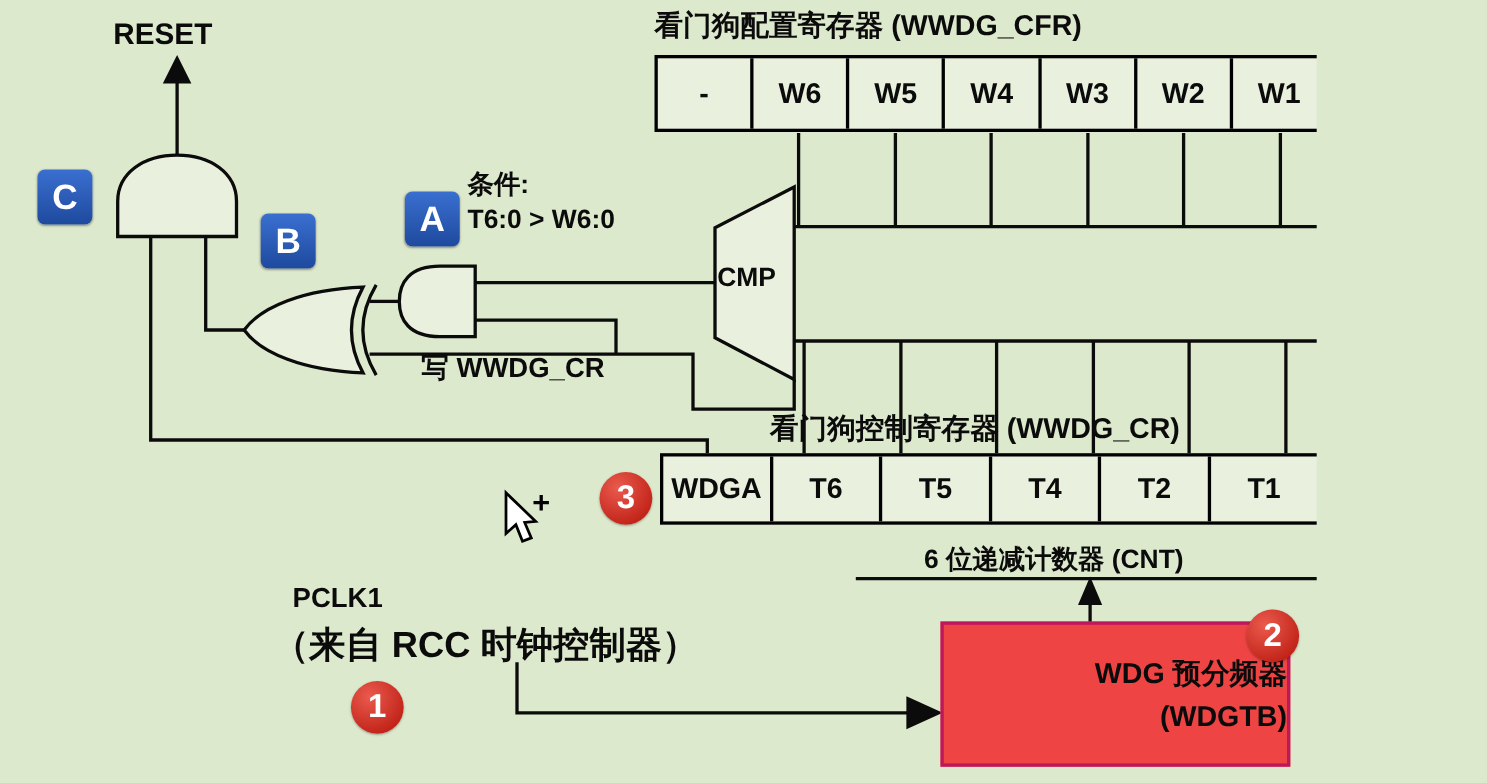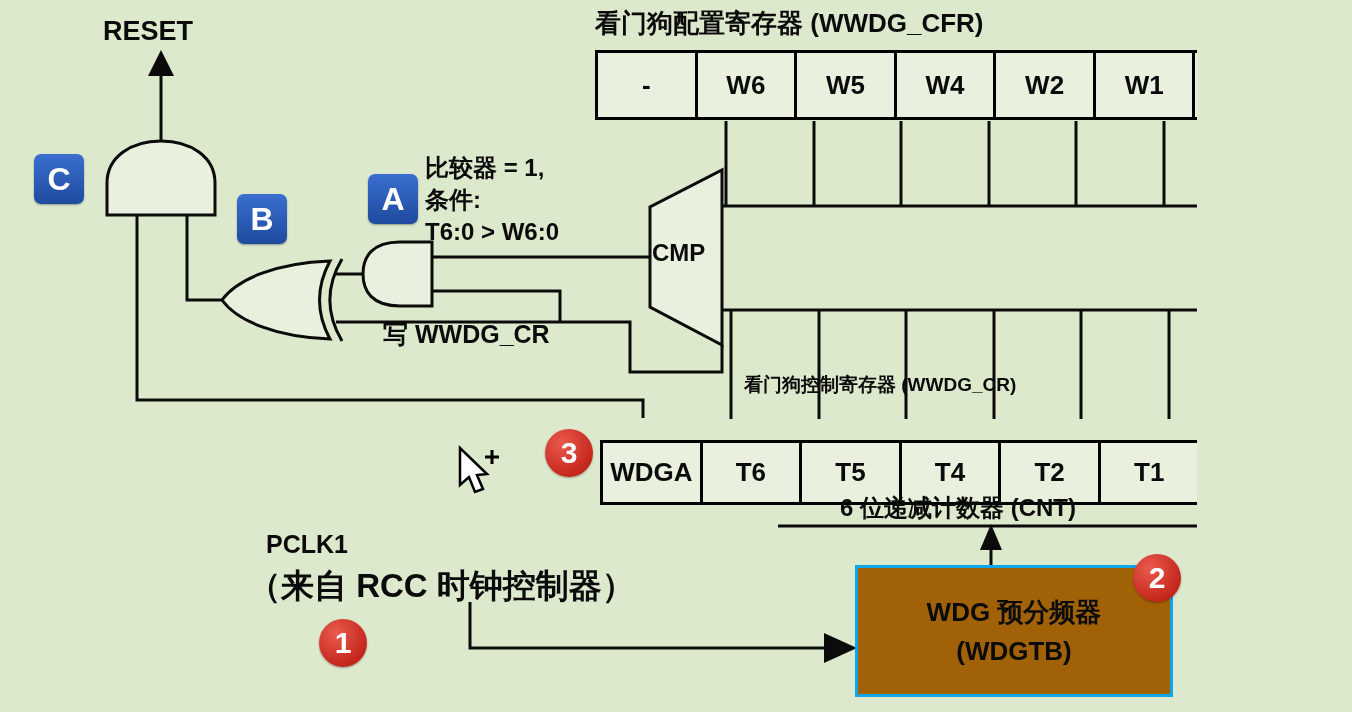--- a/index.html
+++ b/index.html
@@ -17,22 +17,22 @@
         font-weight:700;font-size:26px;border-right:3px solid #000}
   .cell:last-child{border-right:none}
   .badge{position:absolute;display:flex;align-items:center;justify-content:center;
          color:#fff;font-weight:700;z-index:5}
   .badge.blue{width:50px;height:50px;border-radius:7px;font-size:32px;
               background:linear-gradient(#3a6fd0,#1e4a9e);box-shadow:0 1px 2px rgba(0,0,0,.35)}
   .badge.red{width:48px;height:48px;border-radius:50%;font-size:30px;
              background:radial-gradient(circle at 35% 30%,#ea5a4d,#b51208);
              box-shadow:0 1px 2px rgba(0,0,0,.35)}
   .wdgbox{position:absolute;left:855px;top:565px;width:318px;height:132px;
-          border:3px solid #0ea5e9;background:#a16207;display:flex;flex-direction:column;
-          align-items:center;justify-content:center;font-weight:700;font-size:26px;gap:6px}
+          border:3px solid #be185d;background:#ef4444;display:flex;flex-direction:column;
+          align-items:flex-end;justify-content:center;font-weight:700;font-size:26px;gap:6px}
   .note-line{font-weight:700;font-size:24px;line-height:32px}
 </style>
 </head>
 <body>
 
 <div class="canvas">
 
   <svg class="wires" width="1352" height="712" viewBox="0 0 1352 712">
 
     <g stroke="#0b0b0b" stroke-width="3" fill="none">
@@ -70,43 +70,43 @@
     </g>
   </svg>
 
   <div class="txt" style="left:103px;top:16px;font-size:27px">RESET</div>
 
   <div class="badge blue" style="left:34px;top:154px">C</div>
   <div class="badge blue" style="left:237px;top:194px">B</div>
   <div class="badge blue" style="left:368px;top:174px">A</div>
 
   <div class="txt center" style="left:425px;top:152px;width:195px">
-    <div class="note-line">比较器 = 1,</div>
     <div class="note-line">条件:</div>
     <div class="note-line">T6:0 &gt; W6:0</div>
   </div>
 
   <div class="txt" style="left:383px;top:318px;font-size:25px">写 WWDG_CR</div>
 
   <div class="txt" style="left:652px;top:239px;font-size:24px">CMP</div>
 
   <div class="txt center" style="left:595px;top:6px;width:445px;font-size:26px">看门狗配置寄存器 (WWDG_CFR)</div>
   <div class="reg" style="left:595px;top:50px;width:700px;height:70px">
     <div class="cell">-</div>
     <div class="cell">W6</div>
     <div class="cell">W5</div>
     <div class="cell">W4</div>
+    <div class="cell">W3</div>
     <div class="cell">W2</div>
     <div class="cell">W1</div>
     <div class="cell">W0</div>
   </div>
   <div class="badge red" style="left:1288px;top:63px">4</div>
 
-  <div class="txt center" style="left:744px;top:372px;width:450px;font-size:19px">看门狗控制寄存器 (WWDG_CR)</div>
-  <div class="reg" style="left:600px;top:440px;width:700px;height:65px">
+  <div class="txt center" style="left:700px;top:372px;width:450px;font-size:26px">看门狗控制寄存器 (WWDG_CR)</div>
+  <div class="reg" style="left:600px;top:412px;width:700px;height:65px">
     <div class="cell">WDGA</div>
     <div class="cell">T6</div>
     <div class="cell">T5</div>
     <div class="cell">T4</div>
     <div class="cell">T2</div>
     <div class="cell">T1</div>
     <div class="cell">T0</div>
   </div>
   <div class="badge red" style="left:545px;top:429px">3</div>
 

